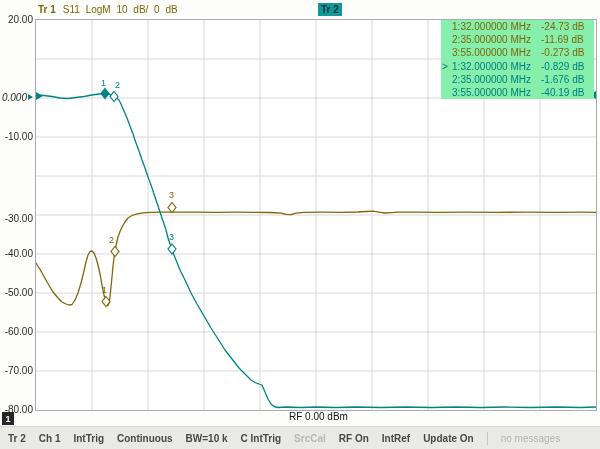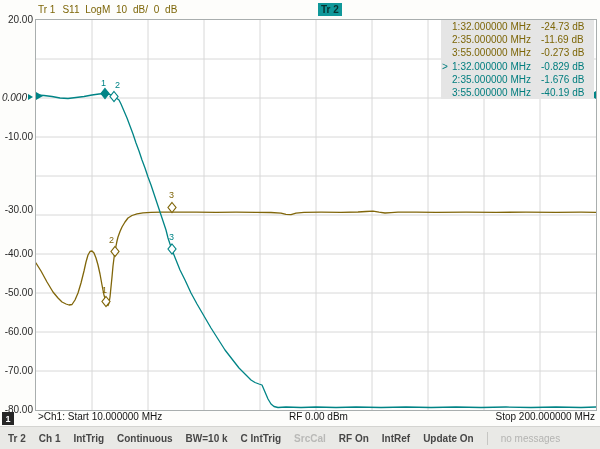--- a/index.html
+++ b/index.html
@@ -7,30 +7,30 @@
     width:600px;height:449px;position:relative;overflow:hidden;
     font-family:"Liberation Sans","DejaVu Sans",sans-serif;
     background:#fdfdfb;
   }
   .screen{position:absolute;inset:0;}
   
   .trace-header{position:absolute;top:2px;height:14px;display:flex;align-items:center;gap:7px;font-size:10px;white-space:nowrap;}
   #tr1-header{left:38px;color:#7d6608;}
   #tr2-header{left:318px;color:#007d7e;}
   .tr-params{word-spacing:3px;}
-  #tr1-tab{color:#7d6608;}
+  #tr1-tab{color:#7d6608;font-weight:bold;}
   #tr2-tab{background:#10989a;color:#07302f;font-weight:700;padding:0 3px;line-height:13px;}
   
   .plot{position:absolute;left:35px;top:19px;width:560px;height:390px;border:1px solid #a9aeae;background:#fff;}
   .plot svg{position:absolute;left:0;top:0;}
   
   .yaxis-label{position:absolute;left:0;width:33px;height:11px;display:flex;justify-content:flex-end;align-items:center;font-size:10px;color:#2a2a2a;white-space:nowrap;}
   .ref-arrow-left{width:0;height:0;border-left:5px solid #008486;border-top:3.5px solid transparent;border-bottom:3.5px solid transparent;margin-left:1px;}
   
-  .readout{position:absolute;top:20px;right:6px;display:flex;flex-direction:column;background:#e5e5e5;padding:0 1px;}
+  .readout{position:absolute;top:20px;right:6px;display:flex;flex-direction:column;background:#86efac;padding:0 1px;}
   .readout-row{display:flex;justify-content:flex-end;align-items:center;height:13.2px;font-size:10px;gap:0;white-space:nowrap;}
   .readout-row .prefix{width:10px;text-align:left;}
   .readout-row .freq{text-align:right;}
   .readout-row .val{width:52px;text-align:left;margin-left:10px;}
   .tr1-row{color:#7d6608;}
   .tr2-row{color:#007d7e;}
   
   .footer-item{position:absolute;top:411px;font-size:10px;color:#141414;white-space:nowrap;}
   #footer-start{left:38px;}
   #footer-rf{left:289px;}
@@ -65,21 +65,21 @@
       <div class="yaxis-label" style="top: 91.5px; font-style: italic;">
         <span>0.000</span>
         <span class="ref-arrow-left"></span>
       </div>
       <div class="yaxis-label" style="top: 130.5px;">
         <span>-10.00</span>
       </div>
       <div class="yaxis-label" style="top: 169.5px; margin-left: 43px;">
         <span>-20.00</span>
       </div>
-      <div class="yaxis-label" style="top: 204px;">
+      <div class="yaxis-label" style="top: 213px;">
         <span>-30.00</span>
       </div>
       <div class="yaxis-label" style="top: 247.5px;">
         <span>-40.00</span>
       </div>
       <div class="yaxis-label" style="top: 286.5px;">
         <span>-50.00</span>
       </div>
       <div class="yaxis-label" style="top: 325.5px;">
         <span>-60.00</span>
@@ -160,23 +160,21 @@
         <span class="val">-1.676 dB</span>
       </div>
       <div class="readout-row tr2-row">
         <span class="prefix"></span>
         <span class="freq">3:55.000000 MHz</span>
         <span class="val">-40.19 dB</span>
       </div>
     </div>
 
   <div class="chan-box">1</div>
-  <div class="footer-item" id="footer-start">&gt;Ch1: Start 10.000000 MHz</div>
   <div class="footer-item" id="footer-rf">RF 0.00 dBm</div>
-  <div class="footer-item" id="footer-stop">Stop 200.000000 MHz</div>
 
   <div class="statusbar" id="statusbar">
       <span class="status-item">Tr 2</span>
       <span class="status-item">Ch 1</span>
       <span class="status-item">IntTrig</span>
       <span class="status-item">Continuous</span>
       <span class="status-item">BW=10 k</span>
       <span class="status-item">C IntTrig</span>
       <span class="status-item disabled">SrcCal</span>
       <span class="status-item">RF On</span>

